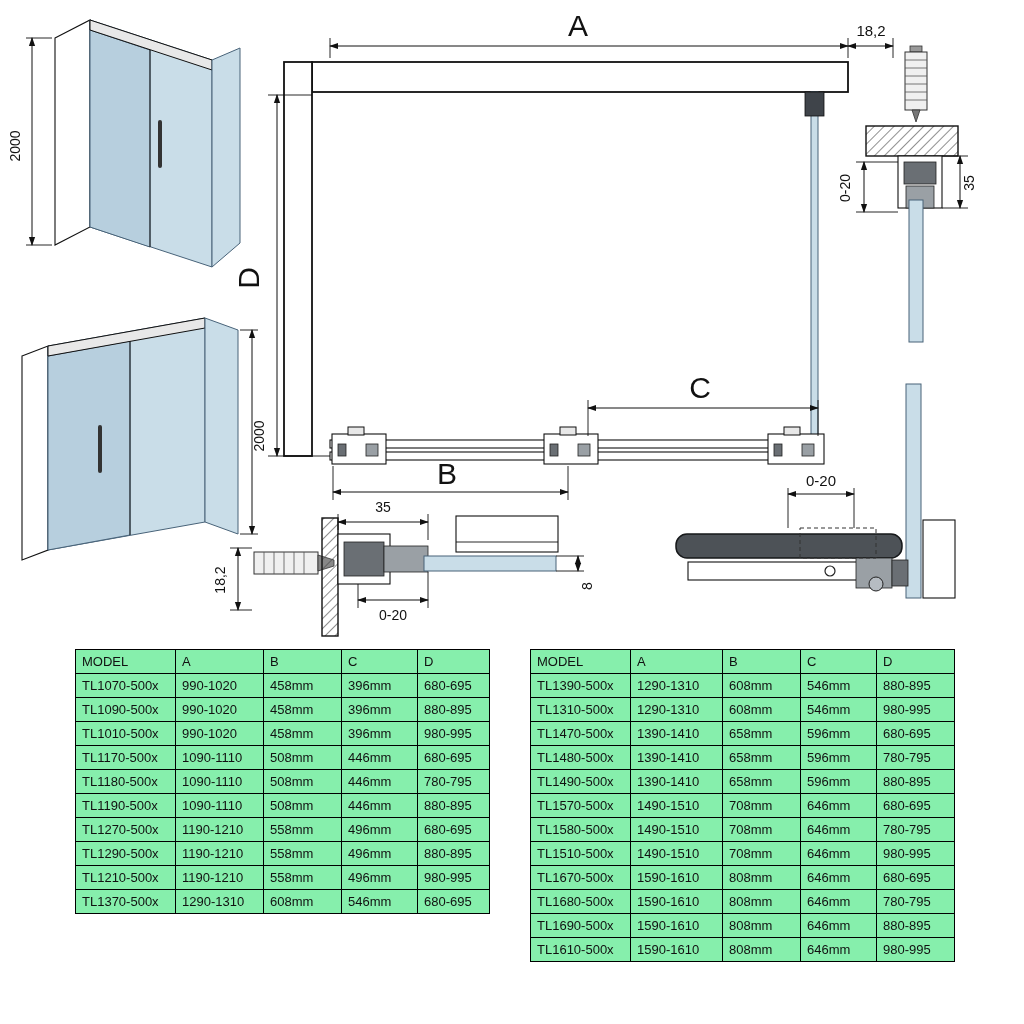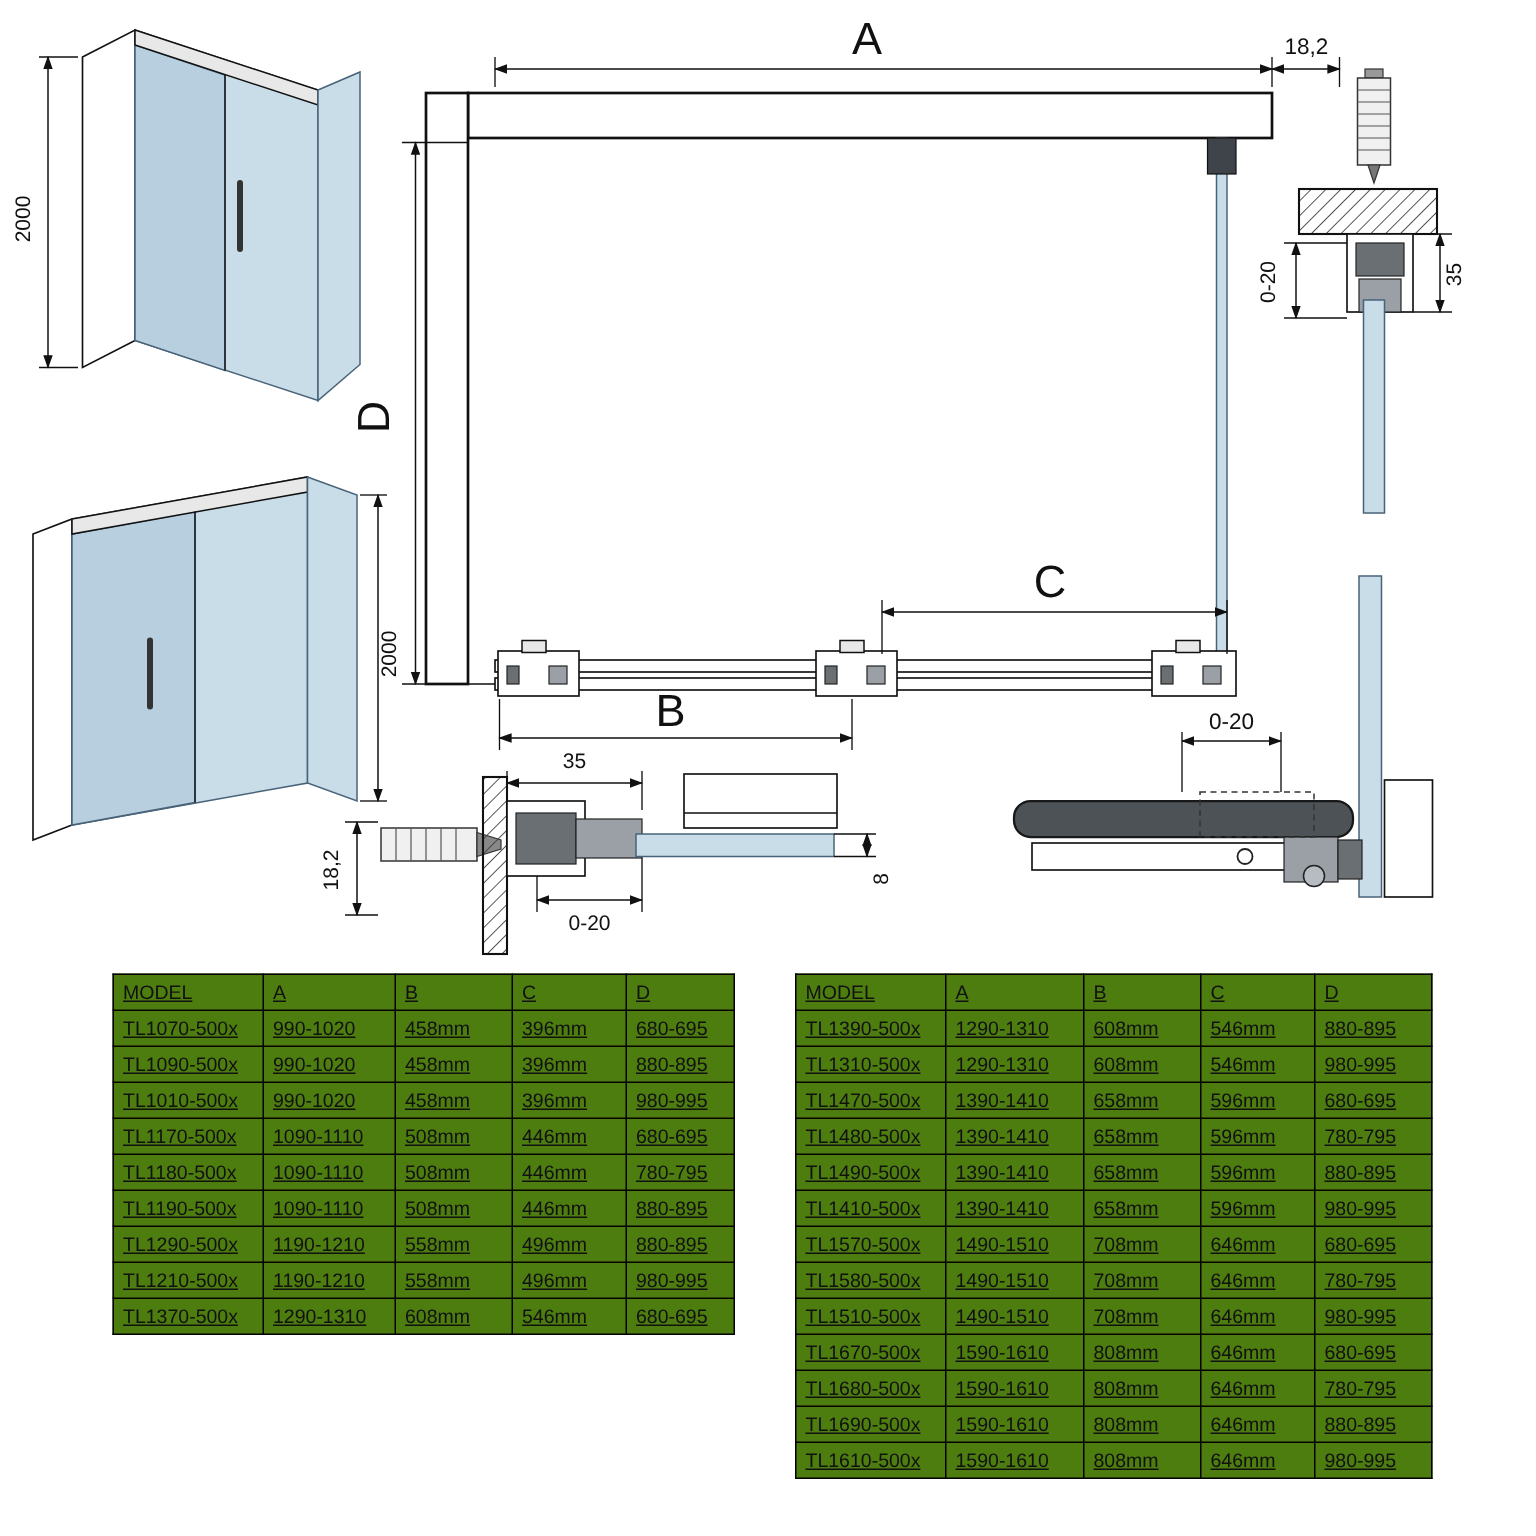--- a/index.html
+++ b/index.html
@@ -16,21 +16,21 @@
   .outline-thin{fill:#ffffff;stroke:#111;stroke-width:1.1;}
   .glass{fill:#c9dde8;stroke:#486379;stroke-width:1;}
   .glass-dk{fill:#b7cfde;stroke:#486379;stroke-width:1;}
   .metal{fill:#6a6f74;stroke:#222;stroke-width:0.8;}
   .metal-lt{fill:#9aa0a5;stroke:#222;stroke-width:0.8;}
   .dark{fill:#3f444a;stroke:#111;stroke-width:0.8;}
   .rail{fill:#e8e8e8;stroke:#111;stroke-width:1;}
   .rib{stroke:#555;stroke-width:0.8;}
   .tables{position:absolute;left:0;top:648px;width:1024px;height:376px;}
   table.spec{position:absolute;border-collapse:collapse;table-layout:fixed;
-             font-size:13px;line-height:16px;background:#4d7c0f;text-decoration:underline;}
+             font-size:13px;line-height:16px;background:#86efac;}
   table.spec th,table.spec td{border:1px solid #000;padding:2px 6px;height:19px;
              font-weight:normal;text-align:left;white-space:nowrap;overflow:hidden;}
   #tbl-left{left:75px;top:1px;width:414px;}
   #tbl-right{left:530px;top:1px;width:424px;}
 </style>
 </head>
 <body>
 
 <div class="page">
 
@@ -268,20 +268,27 @@
             <td>780-795</td>
           </tr>
           <tr>
             <td>TL1190-500x</td>
             <td>1090-1110</td>
             <td>508mm</td>
             <td>446mm</td>
             <td>880-895</td>
           </tr>
           <tr>
+            <td>TL1270-500x</td>
+            <td>1190-1210</td>
+            <td>558mm</td>
+            <td>496mm</td>
+            <td>680-695</td>
+          </tr>
+          <tr>
             <td>TL1290-500x</td>
             <td>1190-1210</td>
             <td>558mm</td>
             <td>496mm</td>
             <td>880-895</td>
           </tr>
           <tr>
             <td>TL1210-500x</td>
             <td>1190-1210</td>
             <td>558mm</td>
@@ -345,27 +352,20 @@
             <td>780-795</td>
           </tr>
           <tr>
             <td>TL1490-500x</td>
             <td>1390-1410</td>
             <td>658mm</td>
             <td>596mm</td>
             <td>880-895</td>
           </tr>
           <tr>
-            <td>TL1410-500x</td>
-            <td>1390-1410</td>
-            <td>658mm</td>
-            <td>596mm</td>
-            <td>980-995</td>
-          </tr>
-          <tr>
             <td>TL1570-500x</td>
             <td>1490-1510</td>
             <td>708mm</td>
             <td>646mm</td>
             <td>680-695</td>
           </tr>
           <tr>
             <td>TL1580-500x</td>
             <td>1490-1510</td>
             <td>708mm</td>

